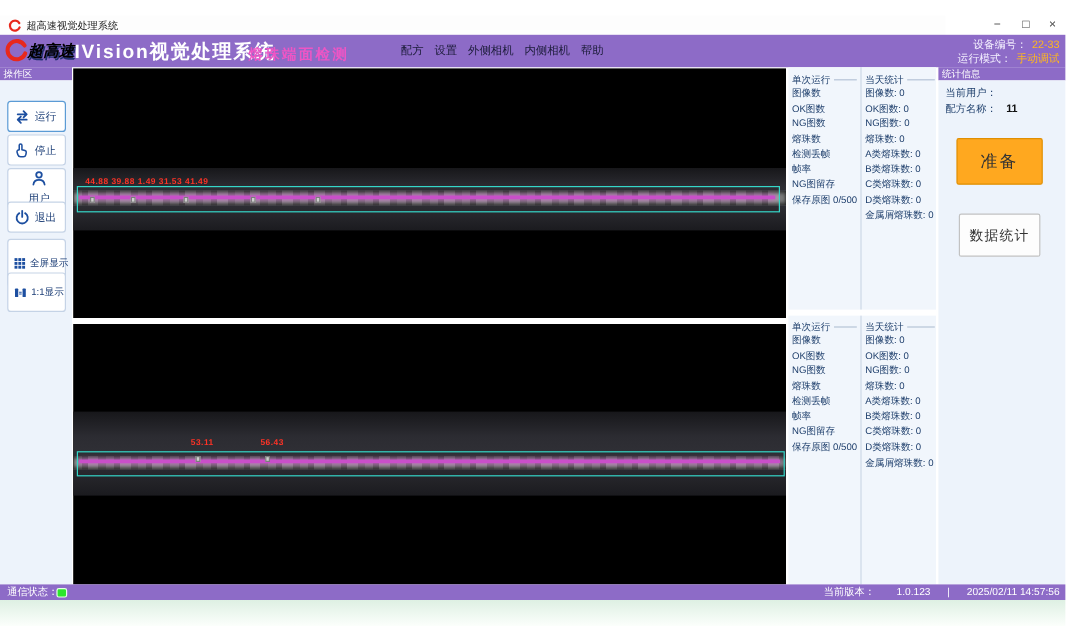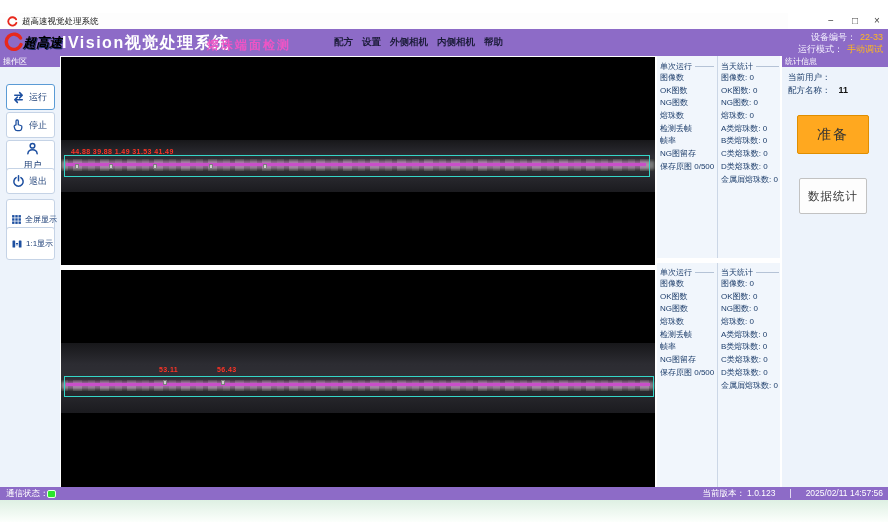--- a/index.html
+++ b/index.html
@@ -17,21 +17,21 @@
   .win-close{left:868px;}
 
   
   .header{left:0;top:29px;width:888px;height:27px;background:#8d6bc7;}
   .logo-mark{left:4px;top:3px;width:20px;height:20px;}
   .logo-text{left:23px;top:5px;font-size:13px;font-weight:bold;font-style:italic;color:#000000;
              text-shadow:1px 1px 0 #20306e;}
   .app-title{left:62px;top:4px;font-size:16px;font-weight:bold;color:#fff;letter-spacing:1.5px;white-space:nowrap;}
   .app-sub{left:207px;top:8px;font-size:12px;font-weight:bold;color:#ee55c5;letter-spacing:2px;white-space:nowrap;}
   .menu{left:334px;top:0;height:27px;display:flex;align-items:center;gap:9px;}
-  .menu-item{font-size:9.5px;font-weight:bold;color:#1c1c3a;white-space:nowrap;cursor:default;}
+  .menu-item{font-size:9.5px;font-weight:normal;color:#1c1c3a;white-space:nowrap;cursor:default;}
   .devinfo{right:5px;top:2px;text-align:right;font-size:9px;line-height:12px;white-space:nowrap;}
   .devinfo .lab{color:#f4f0ff;}
   .devinfo .val{color:#ffb81c;margin-left:4px;}
 
   
   .sb-header{left:0;top:56px;width:60px;height:11px;background:#8d6bc7;color:#fff;
              font-size:8px;line-height:11px;padding-left:3px;box-sizing:border-box;}
   .sb-bg{left:0;top:67px;width:60px;height:420px;background:#edf3fb;}
   .sb-btn{left:6px;width:49px;background:#fff;border:1px solid #c5d3e6;border-radius:3px;
           display:flex;align-items:center;justify-content:flex-start;gap:3px;box-sizing:border-box;
@@ -74,21 +74,21 @@
                letter-spacing:2px;cursor:default;}
   .btn-datastats{left:799px;top:178px;width:66px;height:34px;background:#fdfdfd;border:1px solid #c2c2c2;
                  border-radius:2px;font-size:11.5px;color:#333;display:flex;align-items:center;justify-content:center;
                  letter-spacing:1px;cursor:default;}
 
   
   .statusbar{left:0;top:487px;width:888px;height:13px;background:#8d6bc7;color:#fff;font-size:8.5px;}
   .comm-lbl{left:6px;top:0;line-height:13px;}
   .comm-dot{left:47px;top:2.5px;width:9px;height:8px;background:#2ce62c;border:1px solid #e8ffe8;border-radius:2px;box-sizing:border-box;}
   .sb-right{right:5px;top:0;line-height:13px;display:flex;gap:14px;}
-  .sb-right .grp{display:flex;gap:2px;}
+  .sb-right .grp{display:flex;gap:18px;}
   .below{left:0;top:500px;width:888px;height:22px;background:linear-gradient(#def0e3,#fcfffc);}
 
   svg.ico{display:block;}
 </style>
 </head>
 <body>
 
 <div class="app">
 
   <div class="abs titlebar">

